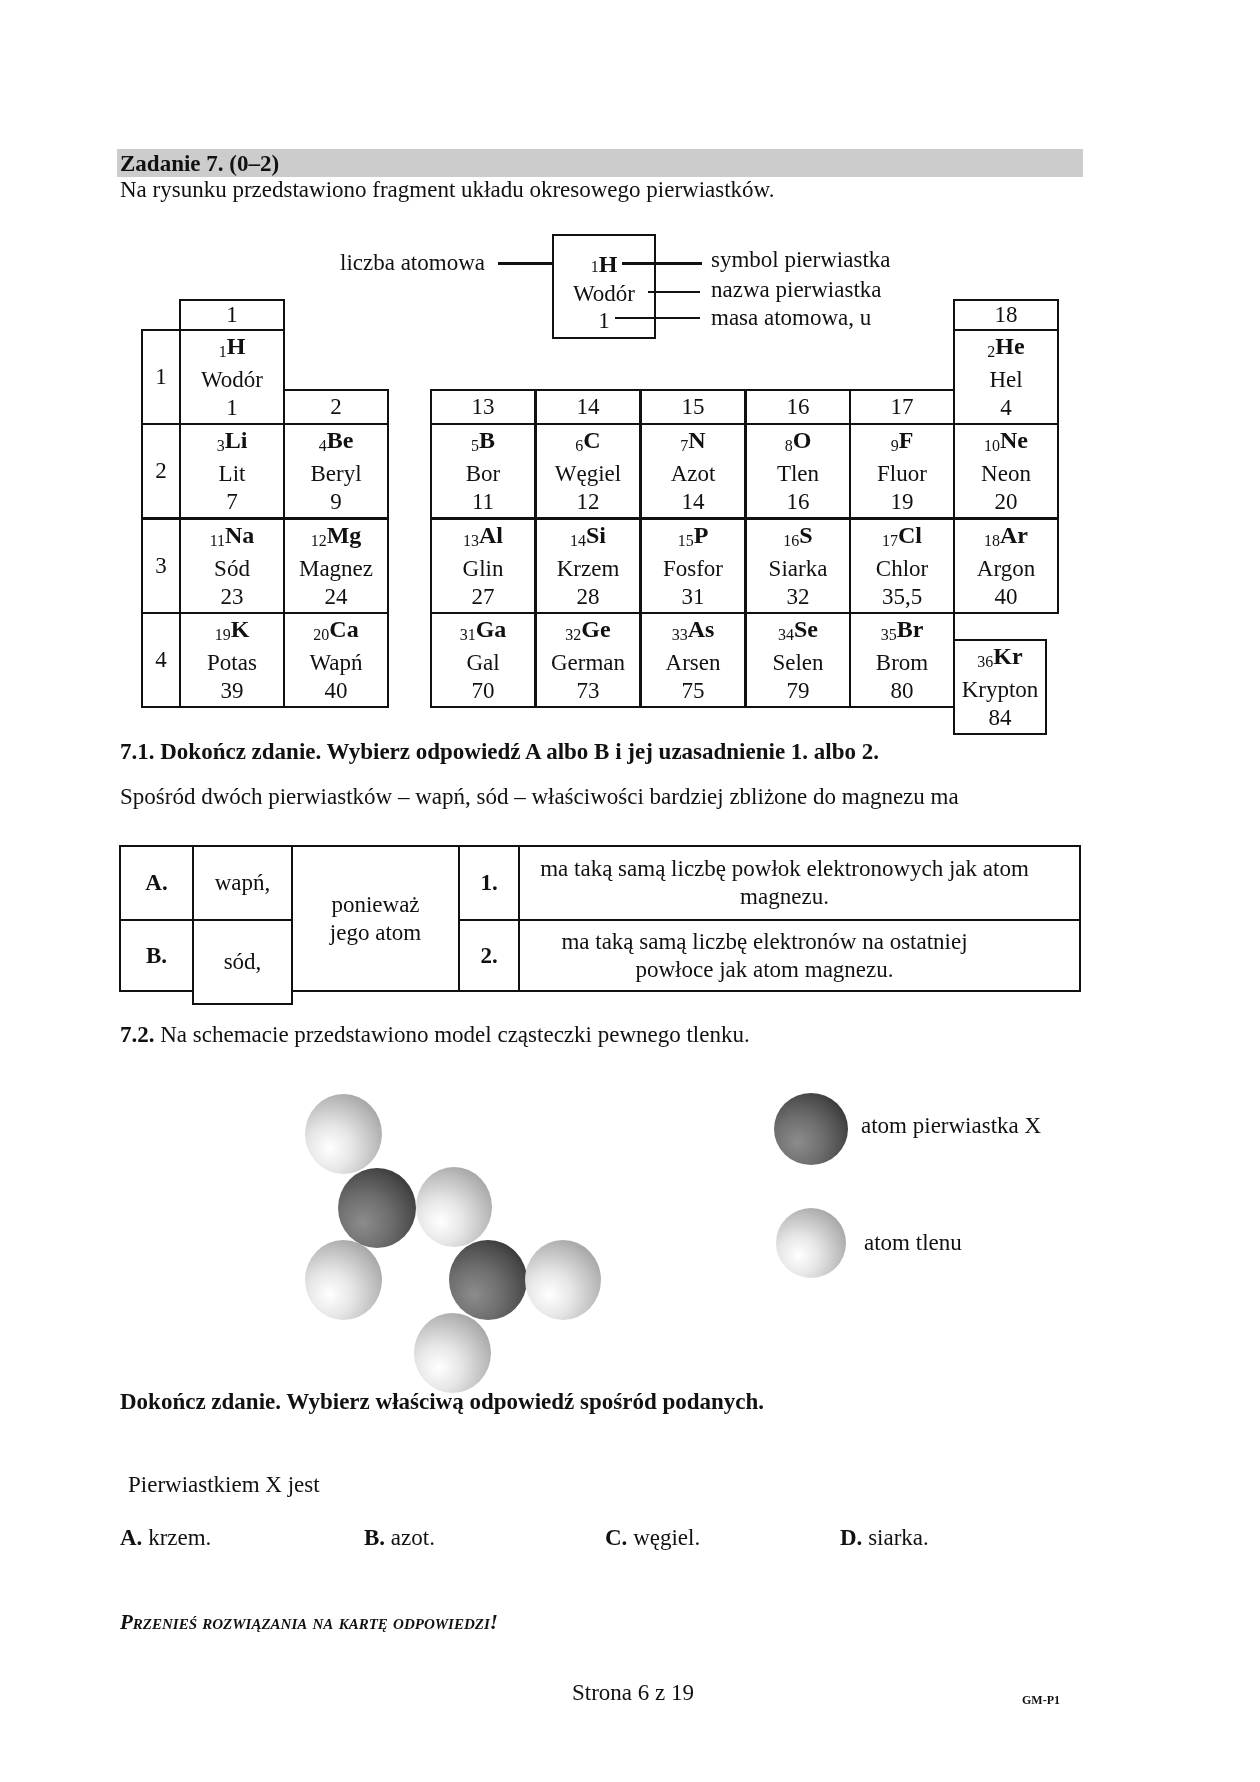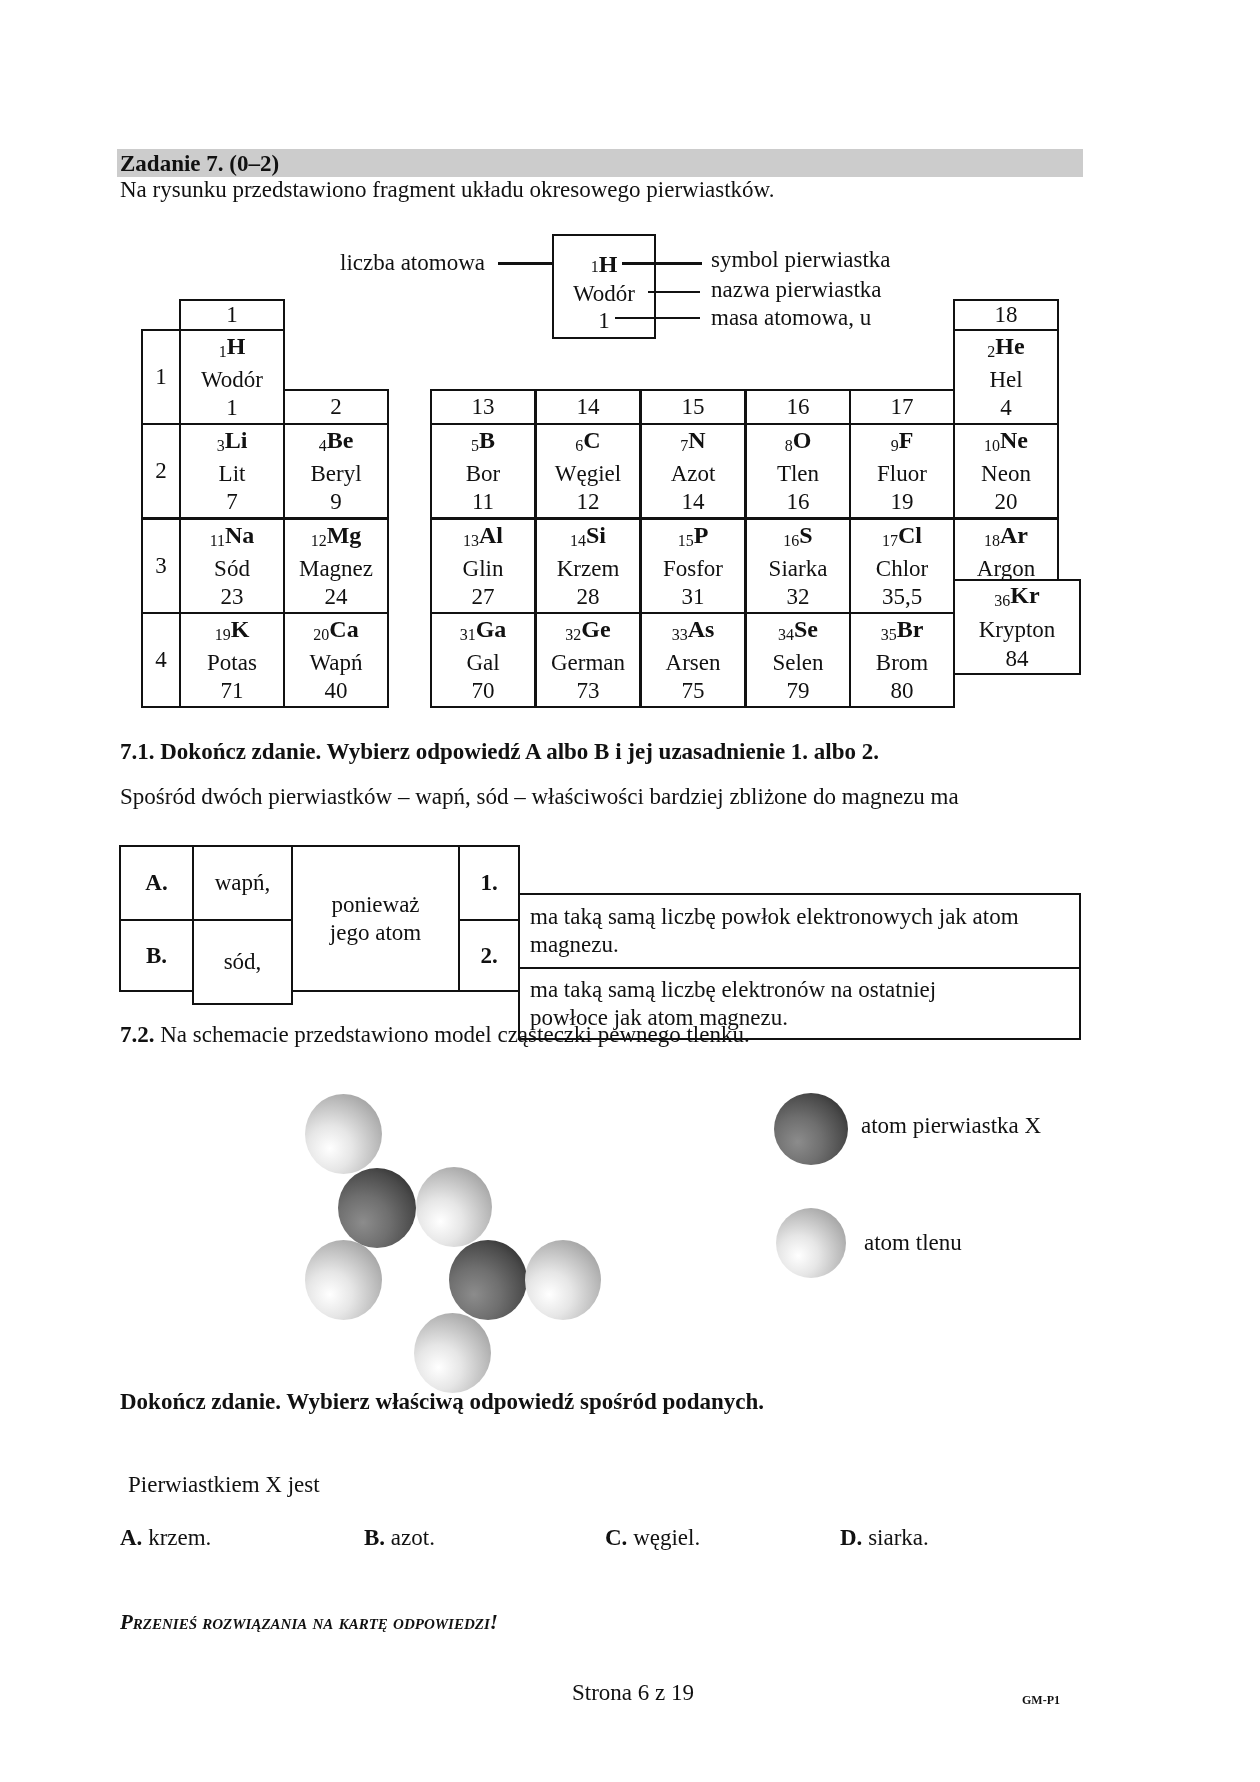--- a/index.html
+++ b/index.html
@@ -13,21 +13,21 @@
   
   .cell { position: absolute; border: 2px solid #111; box-sizing: border-box; text-align: center; background: #fff; }
   .el { display: flex; flex-direction: column; align-items: center; justify-content: center; font-size: 23px; line-height: 28px; }
   .el .sym { font-weight: bold; font-size: 24px; }
   .el .z { font-size: 16px; font-weight: normal; vertical-align: -3px; }
   .hdr { font-size: 23px; line-height: 30px; display: flex; align-items: center; justify-content: center; }
   .per { font-size: 23px; display: flex; align-items: center; justify-content: center; }
   .line { position: absolute; background: #111; }
   
   .at { position: absolute; border: 2px solid #111; box-sizing: border-box; font-size: 23px; line-height: 28px; display: flex; align-items: center; justify-content: center; text-align: center; }
-  .at.left { justify-content: flex-start; text-align: left; padding-left: 10px; margin-top: 48px; }
+  .at.left { justify-content: flex-start; text-align: center; padding-left: 10px; }
   .sphere { position: absolute; border-radius: 50%; }
   .sphere.o { background: radial-gradient(circle at 32% 68%, #ffffff 0%, #e6e6e6 30%, #bdbdbd 62%, #8a8a8a 100%); }
   .sphere.x { background: radial-gradient(circle at 32% 68%, #8c8c8c 0%, #6f6f6f 35%, #4a4a4a 68%, #1a1a1a 100%); }
   .opt-letter { font-weight: bold; }
   .smallcaps { font-variant: small-caps; font-style: italic; font-weight: bold; font-size: 21px; }
 </style>
 </head>
 <body>
 
 <div class="task-bar"></div>
@@ -151,21 +151,21 @@
       <div>35,5</div>
     </div>
     <div class="cell el" style="left:953px; top:518px; width:106px; height:96px;">
       <div><span class="z">18</span><span class="sym">Ar</span></div>
       <div>Argon</div>
       <div>40</div>
     </div>
     <div class="cell el" style="left:179px; top:612px; width:106px; height:96px;">
       <div><span class="z">19</span><span class="sym">K</span></div>
       <div>Potas</div>
-      <div>71</div>
+      <div>39</div>
     </div>
     <div class="cell el" style="left:283px; top:612px; width:106px; height:96px;">
       <div><span class="z">20</span><span class="sym">Ca</span></div>
       <div>Wapń</div>
       <div>40</div>
     </div>
     <div class="cell el" style="left:430px; top:612px; width:106px; height:96px;">
       <div><span class="z">31</span><span class="sym">Ga</span></div>
       <div>Gal</div>
       <div>70</div>
@@ -183,21 +183,21 @@
     <div class="cell el" style="left:745px; top:612px; width:106px; height:96px;">
       <div><span class="z">34</span><span class="sym">Se</span></div>
       <div>Selen</div>
       <div>79</div>
     </div>
     <div class="cell el" style="left:849px; top:612px; width:106px; height:96px;">
       <div><span class="z">35</span><span class="sym">Br</span></div>
       <div>Brom</div>
       <div>80</div>
     </div>
-    <div class="cell el" style="left:953px; top:579px; width:128px; height:96px;justify-content:space-between;">
+    <div class="cell el" style="left:953px; top:639px; width:94px; height:96px;">
       <div><span class="z">36</span><span class="sym">Kr</span></div>
       <div>Krypton</div>
       <div>84</div>
     </div>
   </div>
 
 <div class="abs txt bold" style="left:120px; top:738px;">7.1. Dokończ zdanie. Wybierz odpowiedź A albo B i jej uzasadnienie 1. albo 2.</div>
 <div class="abs txt" style="left:120px; top:783px;">Spośród dwóch pierwiastków – wapń, sód – właściwości bardziej zbliżone do magnezu ma</div>
 
 <div>

